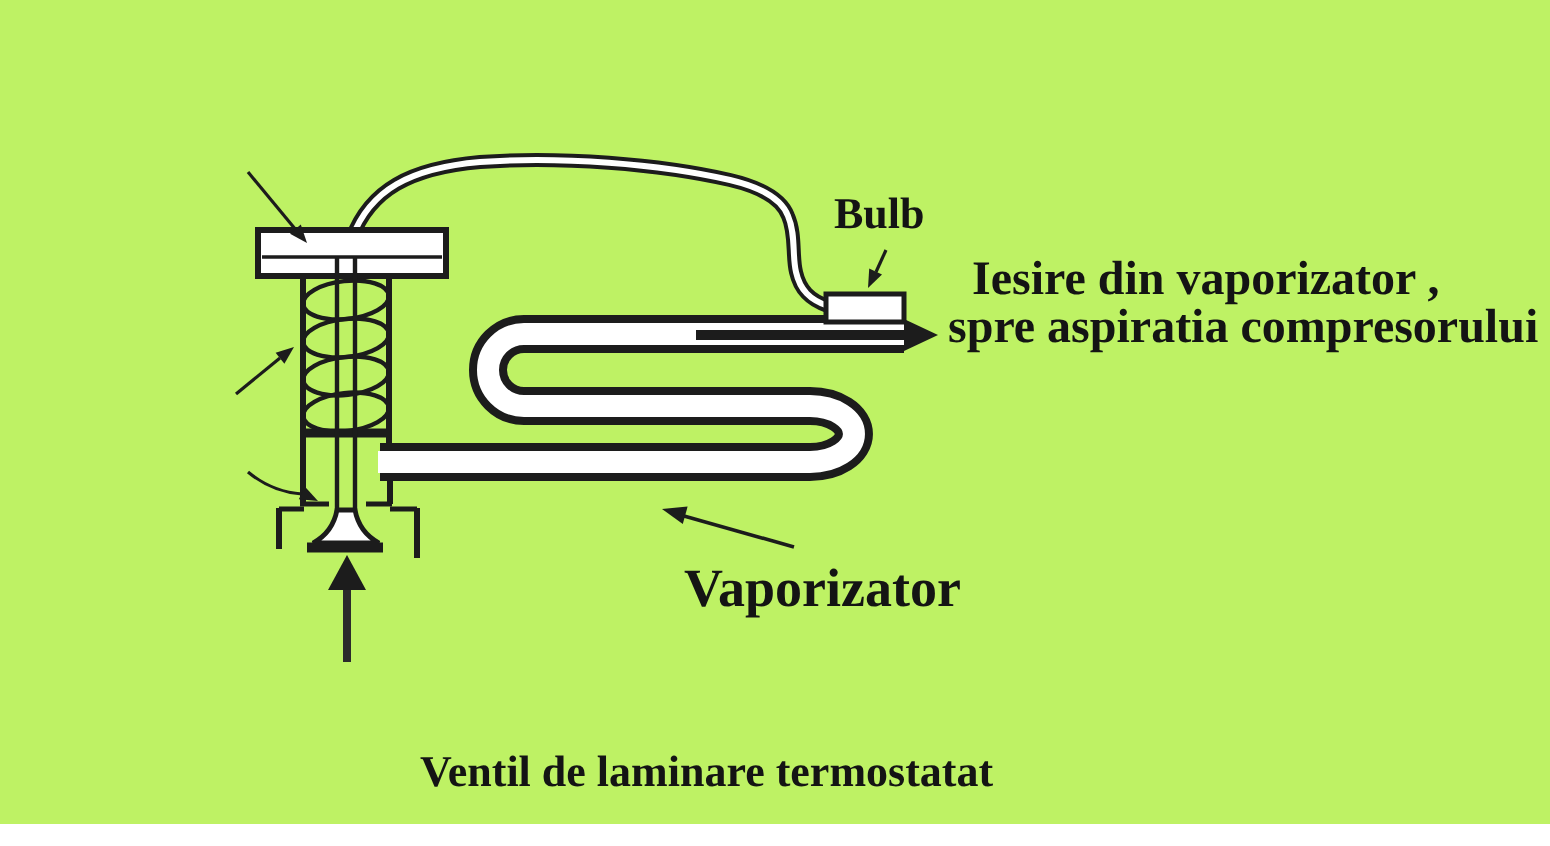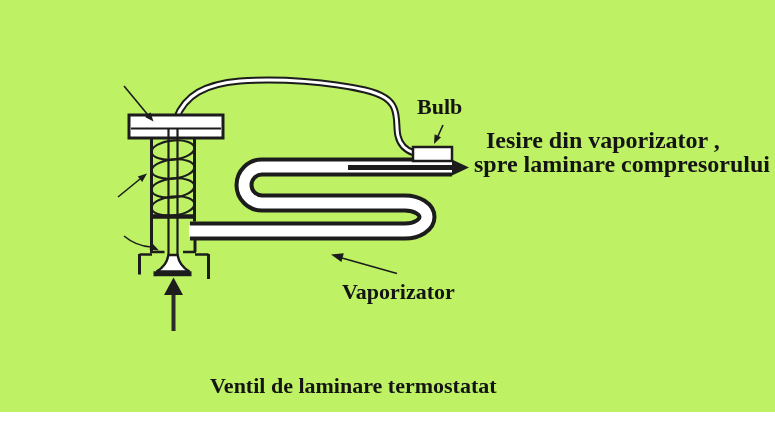--- a/index.html
+++ b/index.html
@@ -14,21 +14,21 @@
   #diagram-svg{position:absolute;left:0;top:0;}
   .lbl{
     position:absolute;
     font-weight:bold;
     white-space:nowrap;
     color:#141414;
   }
   .lbl-bulb{left:417px;top:94px;font-size:22px;}
   .lbl-outlet{left:474px;top:128px;font-size:24px;line-height:24px;}
   .lbl-outlet .l1{margin-left:12px;}
-  .lbl-vap{left:342px;top:279px;font-size:22px;}
+  .lbl-vap{left:342px;top:279px;font-size:27px;}
   .lbl-lichid{left:117px;top:327px;font-size:18px;}
   .lbl-title{left:210px;top:373px;font-size:22px;font-family:Liberation Serif, serif;}
 </style>
 </head>
 <body>
 
 <div id="canvas">
 
   <svg id="diagram-svg" width="775" height="423" viewBox="0 0 775 423">
 
@@ -117,21 +117,21 @@
     <g>
       <path d="M 397 273.5 L 342 258" stroke="#1c1c1c" stroke-width="1.8" fill="none"></path>
       <polygon points="331,254.5 343.8,253.3 341.4,262.0" fill="#1c1c1c"></polygon>
     </g>
   </svg>
 
   <div class="lbl lbl-bulb">Bulb</div>
 
   <div class="lbl lbl-outlet">
     <div class="l1">Iesire din vaporizator ,</div>
-    <div class="l2">spre laminare compresorului</div>
+    <div class="l2">spre aspiratia compresorului</div>
   </div>
 
   <div class="lbl lbl-vap">Vaporizator</div>
 
 
   <div class="lbl lbl-title">Ventil de laminare termostatat</div>
 
 </div>
 
 </body></html>

